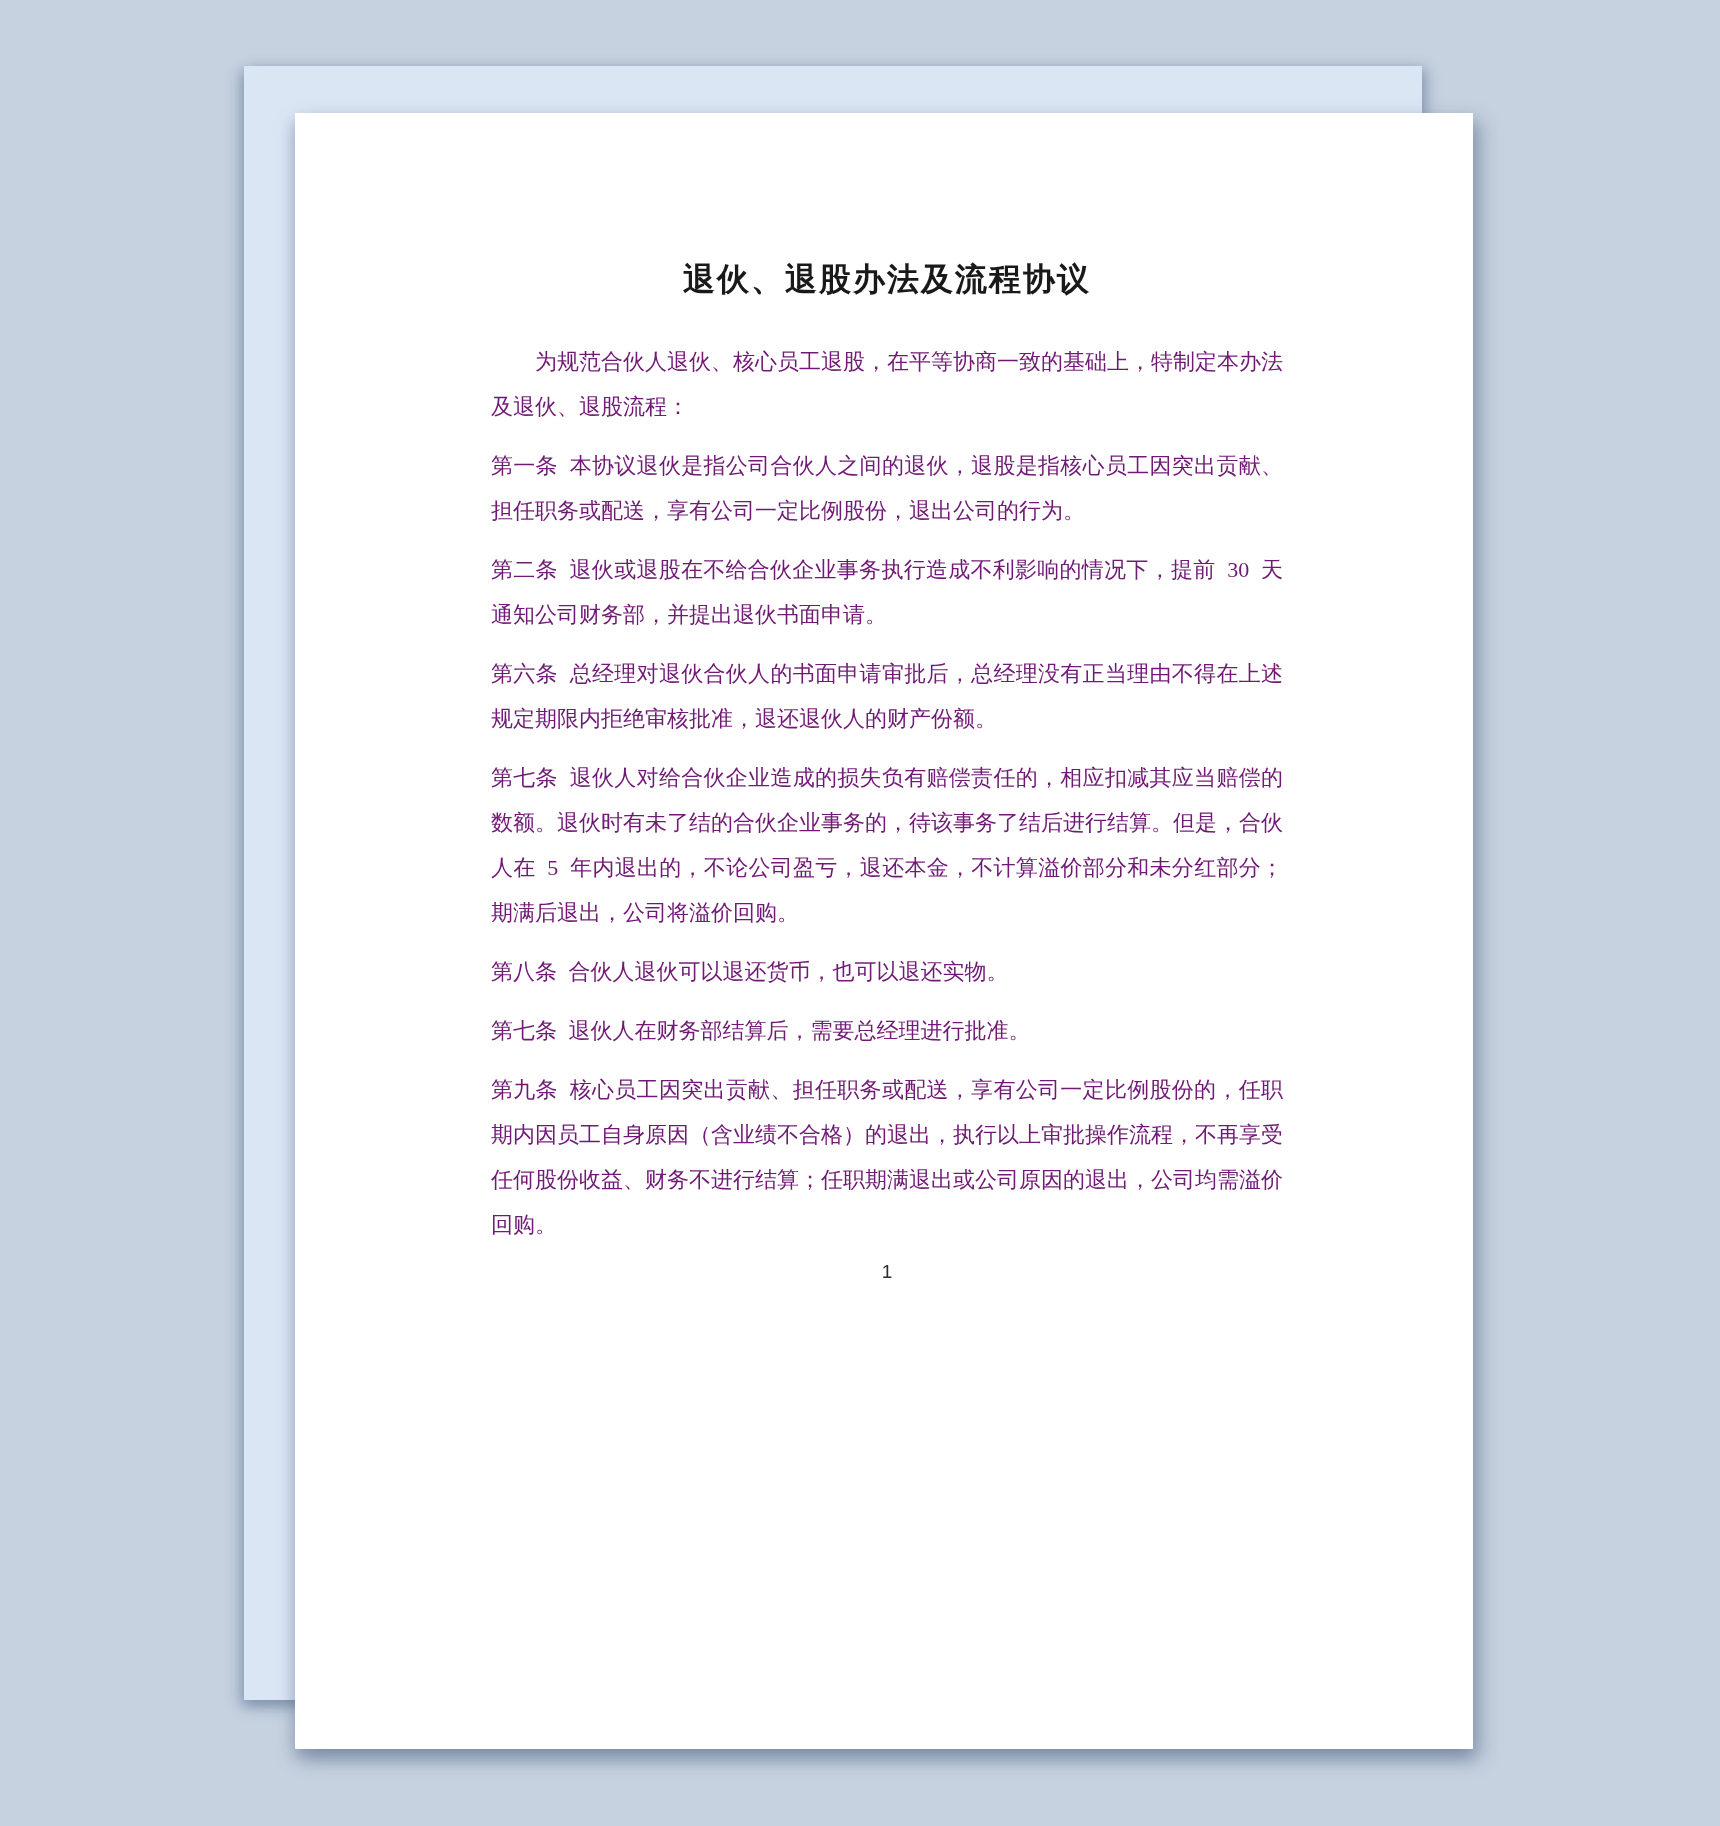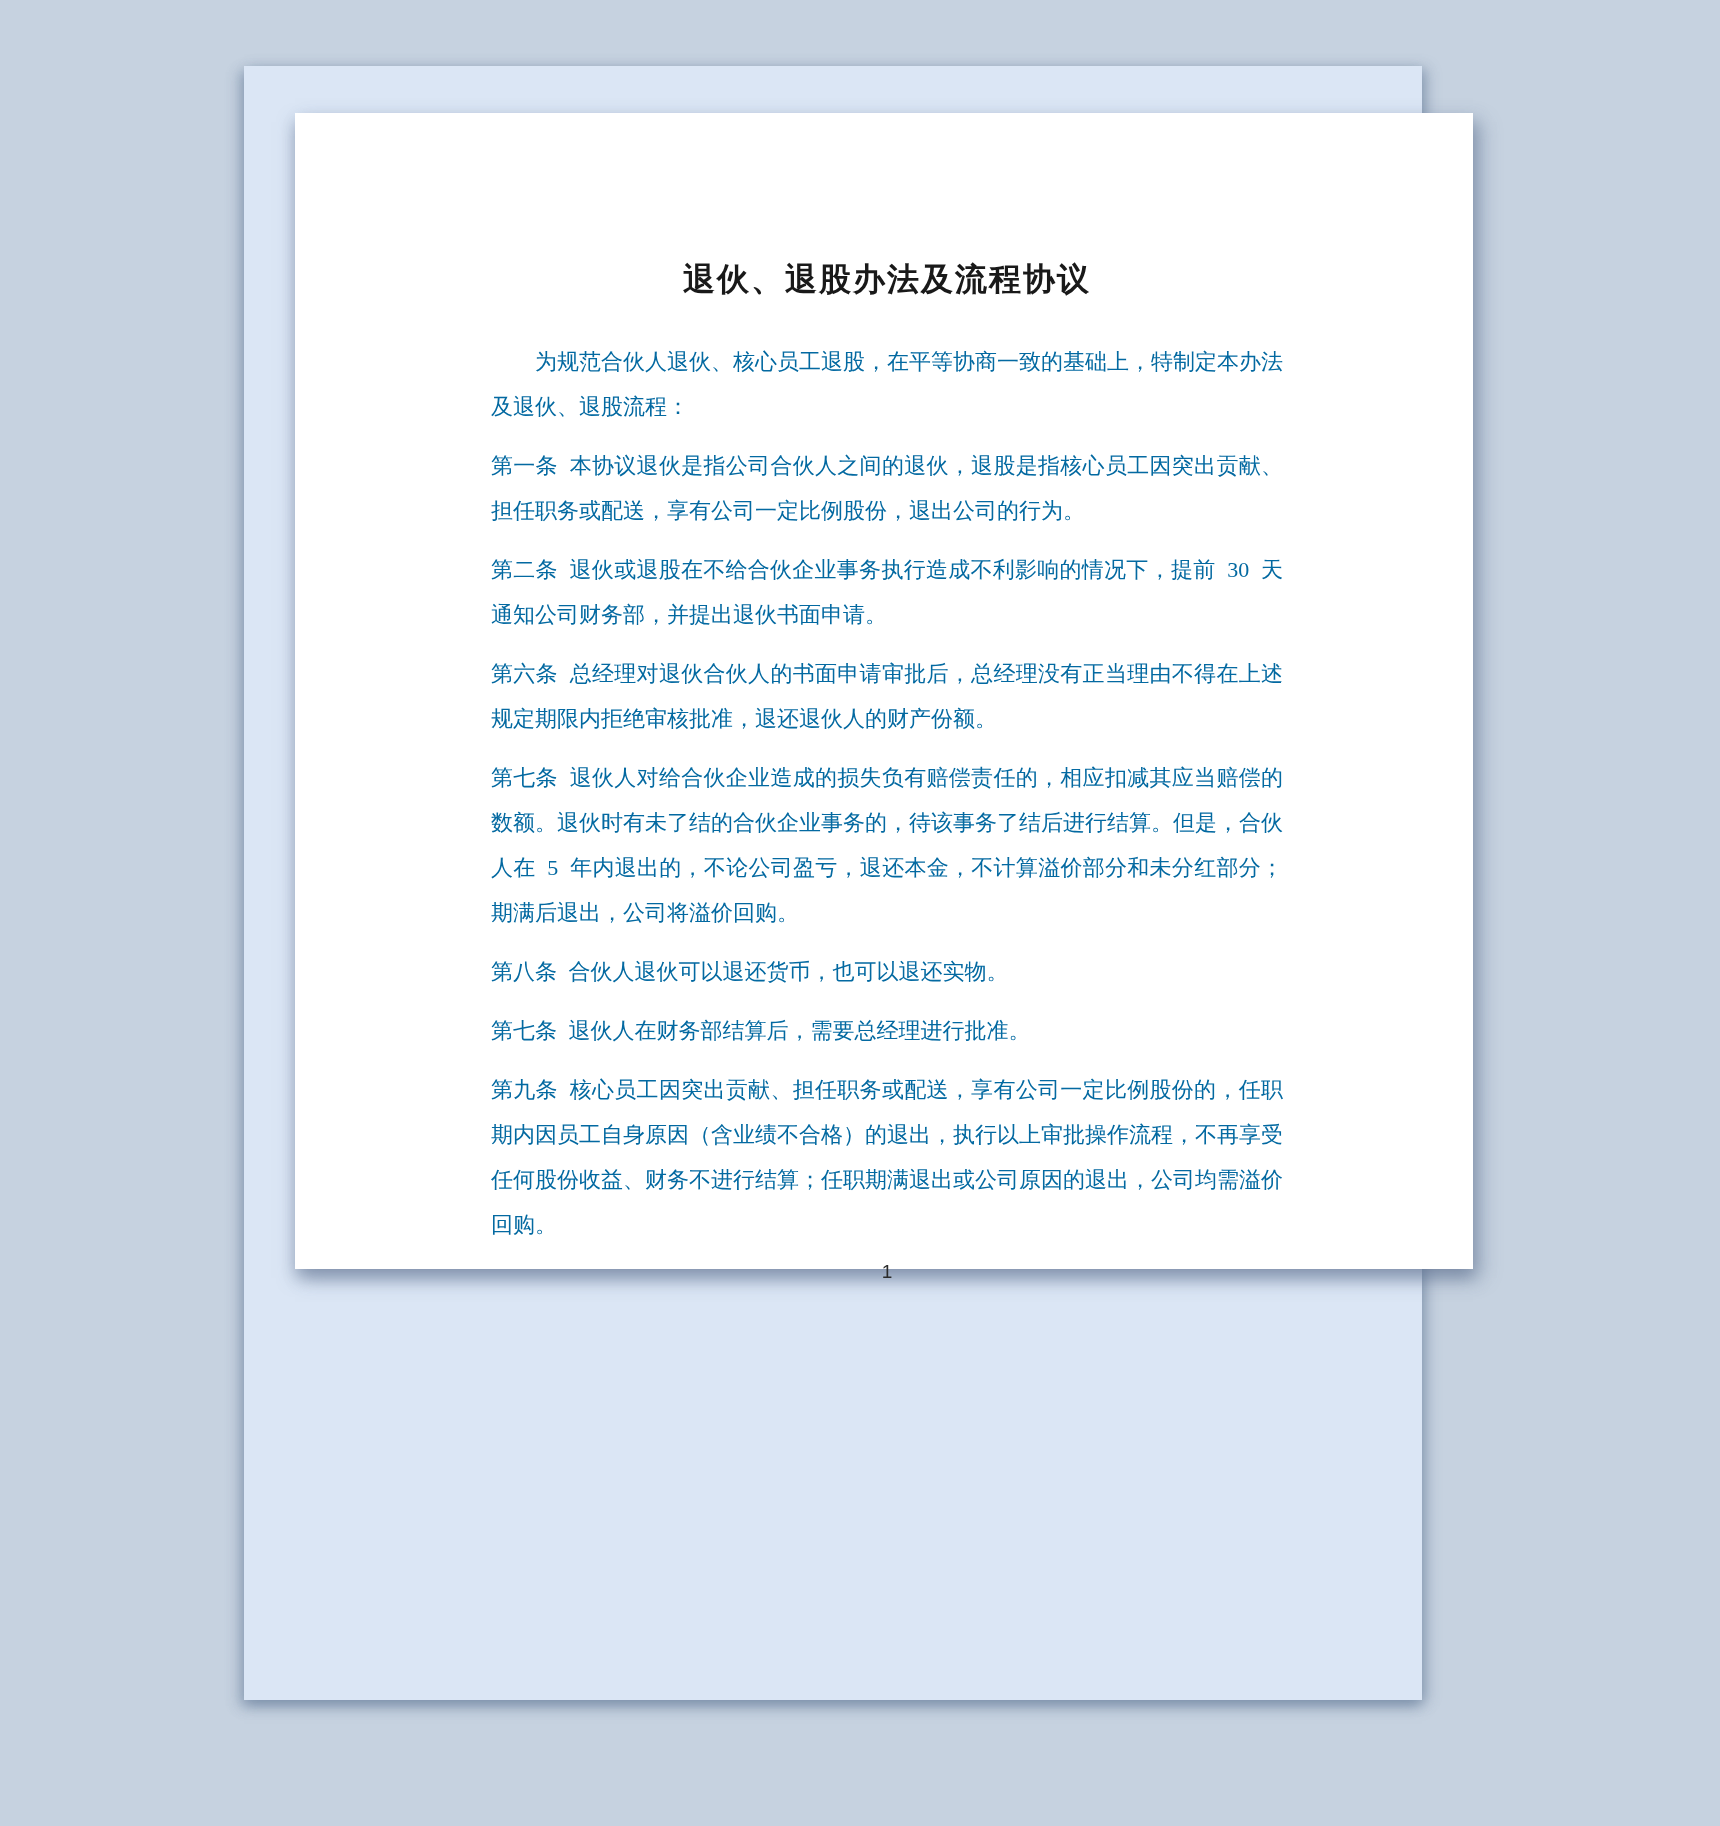--- a/index.html
+++ b/index.html
@@ -24,42 +24,42 @@
     background: #dbe6f5;
     box-shadow: 0 6px 12px rgba(104,125,155,0.5),
                 -6px 6px 12px rgba(104,125,155,0.30),
                 6px 2px 12px rgba(104,125,155,0.35);
   }
   .front-page {
     position: absolute;
     left: 295px;
     top: 113px;
     width: 1178px;
-    height: 1156px;
+    height: 1636px;
     background: #ffffff;
     box-shadow: 0 9px 16px rgba(92,112,142,0.55),
                 9px 9px 18px rgba(92,112,142,0.35);
     box-sizing: border-box;
     padding: 146px 190px 0 196px;
   }
   .doc-title {
     font-family: "Liberation Sans", "DejaVu Sans", sans-serif;
     font-weight: 700;
     font-size: 32px;
     line-height: 40px;
     letter-spacing: 2px;
     color: #191919;
     text-align: center;
     margin: 0 0 40px 0;
   }
   .front-page p {
     font-family: "Liberation Serif", "DejaVu Serif", serif;
     font-size: 22px;
     line-height: 45px;
-    color: #0369a1;
+    color: #701a75;
     text-align: justify;
     word-spacing: 6px;
     margin: 0 0 14px 0;
   }
   .front-page p.indent {
     text-indent: 44px;
   }
   .page-number {
     margin-top: 6px;
     text-align: center;

